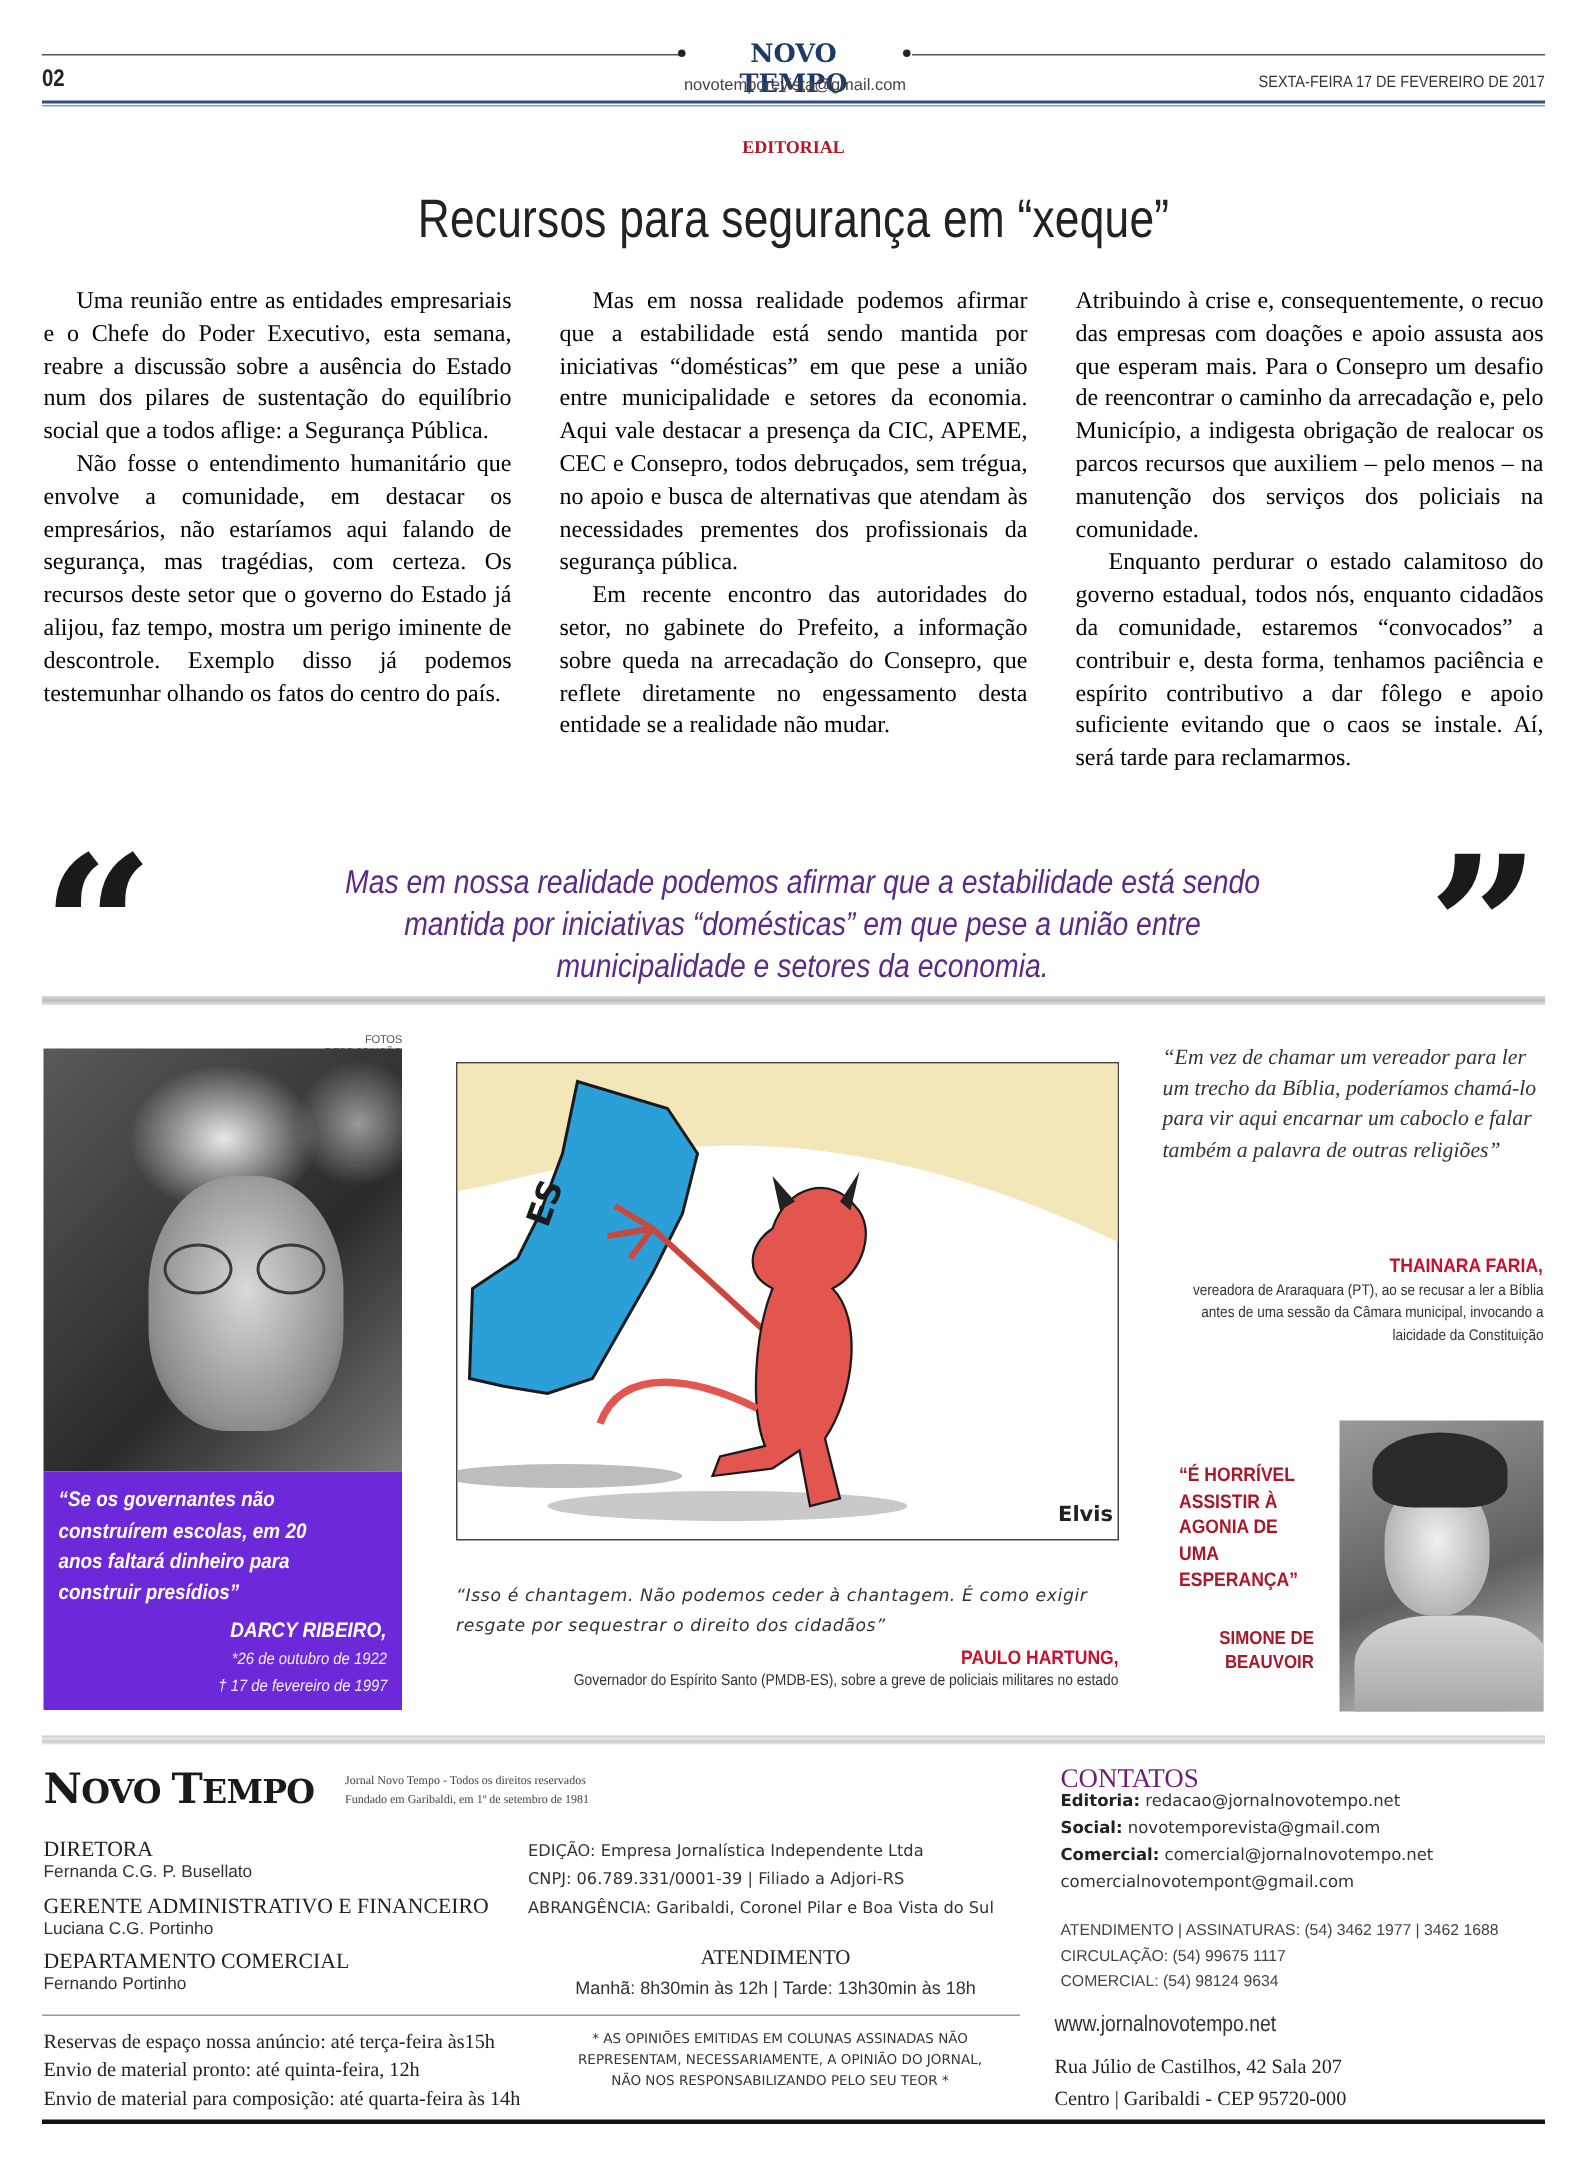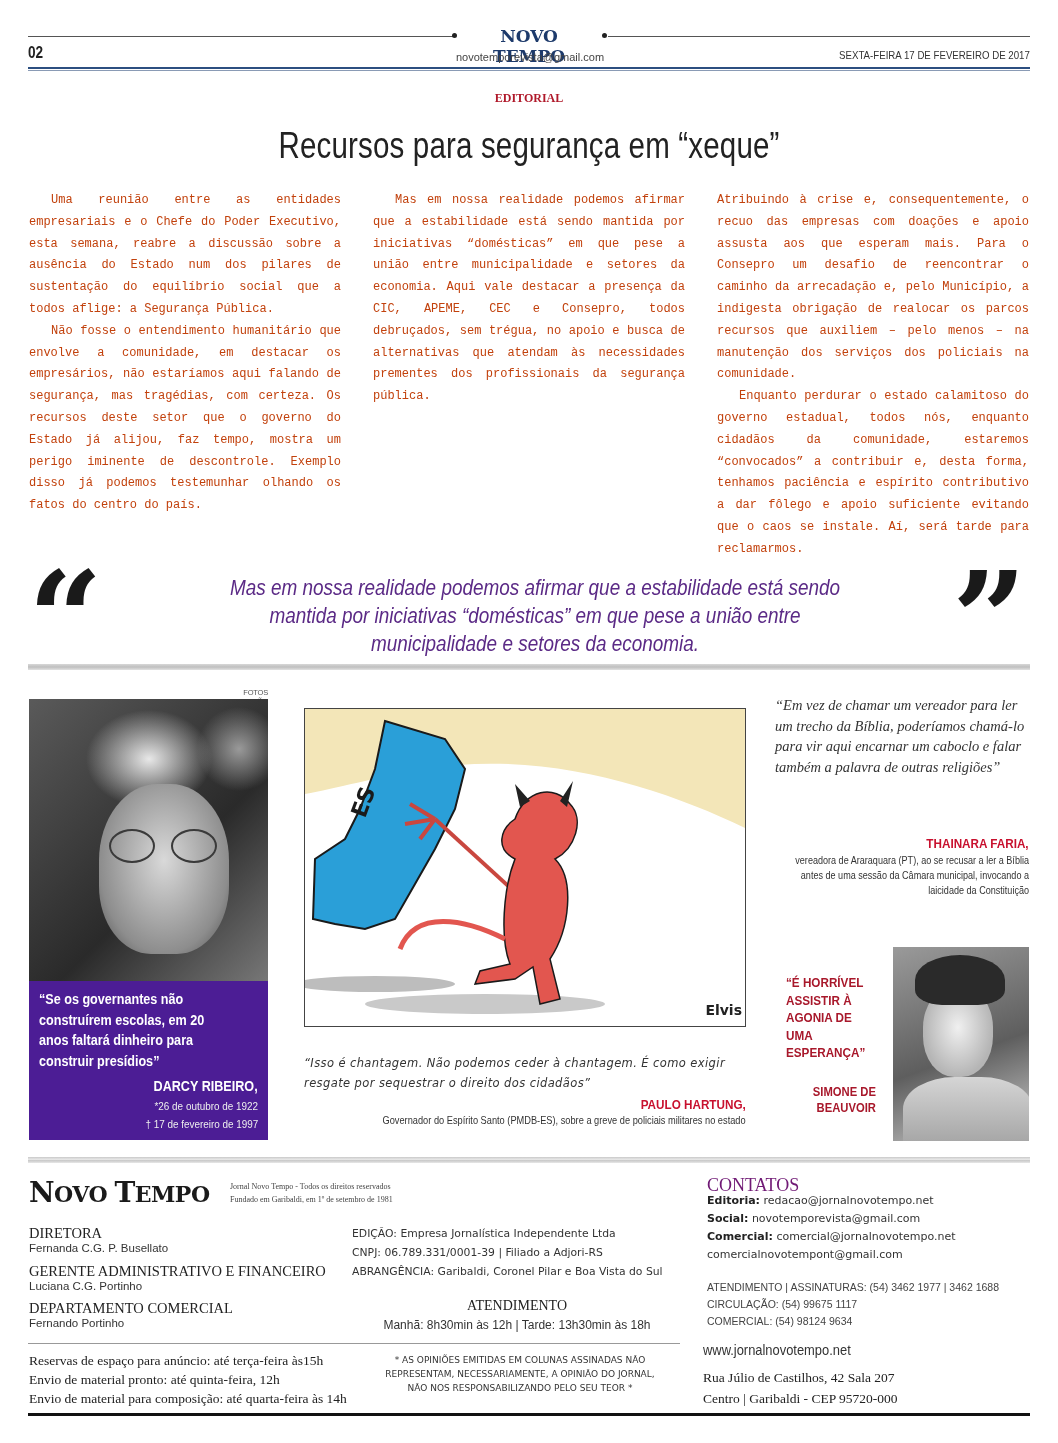--- a/index.html
+++ b/index.html
@@ -13,21 +13,21 @@
   .brand-mail { position: absolute; top: 51px; left: 430px; width: 200px; text-align: center; font-family: "Liberation Sans", sans-serif; font-size: 11px; color: #444; }
   .page-num { position: absolute; top: 44px; left: 28px; font-family: "Liberation Sans", sans-serif; font-weight: bold; font-size: 16px; color: #222; transform: scaleX(0.85); transform-origin: left; }
   .page-date { position: absolute; top: 49px; right: 28px; font-family: "Liberation Sans", sans-serif; font-size: 11px; color: #333; transform: scaleX(0.88); transform-origin: right; }
   .hdr-rule1 { position: absolute; left: 28px; right: 28px; top: 67px; height: 2px; background: #2c4f80; }
   .hdr-rule2 { position: absolute; left: 28px; right: 28px; top: 70px; height: 1px; background: #8a9bb5; }
 
   .section-label { position: absolute; top: 91px; left: 0; width: 1058px; text-align: center; font-family: "Liberation Serif", serif; font-weight: bold; font-size: 12px; color: #b0192a; }
   .headline { position: absolute; top: 125px; left: 0; width: 1058px; text-align: center; font-family: "Liberation Sans", sans-serif; font-size: 36px; color: #222; transform: scaleX(0.82); transform-origin: center; letter-spacing: 0.2px; }
 
   
-  .col { position: absolute; top: 190px; width: 312px; font-family: Liberation Mono, monospace; font-size: 12px; line-height: 21.8px; color: #c2410c; text-align: justify; }
+  .col { position: absolute; top: 190px; width: 312px; font-family: Liberation Serif, serif; font-size: 16px; line-height: 21.8px; color: #000000; text-align: justify; }
   .col p { text-indent: 22px; }
   .col p.noindent { text-indent: 0; }
 
   
   .pq-open, .pq-close { position: absolute; font-family: "DejaVu Serif", serif; font-weight: bold; font-size: 130px; color: #1a1a1a; line-height: 1; }
   .pq-open { left: 28px; top: 554px; }
   .pq-close { left: 952px; top: 554px; }
   .pq-text { position: absolute; left: 150px; width: 770px; top: 574px; text-align: center; font-family: "Liberation Sans", sans-serif; font-style: italic; font-size: 22px; line-height: 28px; color: #5b2a86; transform: scaleX(0.86); transform-origin: center; }
 
   .gray-band { position: absolute; left: 28px; right: 28px; top: 664px; height: 6px; background: linear-gradient(#d8d8d8, #bfbfbf 50%, #e2e2e2); }
@@ -35,21 +35,21 @@
   
   .photo-credit { position: absolute; left: 190px; top: 688px; width: 78px; text-align: right; font-family: "Liberation Sans", sans-serif; font-size: 7.5px; color: #555; letter-spacing: -0.2px; }
   .darcy-photo { position: absolute; left: 29px; top: 699px; width: 239px; height: 282px; background:
       radial-gradient(ellipse 70px 80px at 140px 180px, #c8c8c8, transparent 70%),
       radial-gradient(ellipse 90px 70px at 120px 60px, #e8e8e8, transparent 70%),
       radial-gradient(ellipse 60px 60px at 210px 50px, #9a9a9a, transparent 70%),
       linear-gradient(135deg, #5a5a5a, #2a2a2a 60%, #777); }
   .darcy-face { position: absolute; left: 70px; top: 85px; width: 130px; height: 170px; border-radius: 45% 45% 40% 40%; background: radial-gradient(ellipse at 50% 45%, #d9d9d9, #8d8d8d 70%, #4a4a4a); }
   .darcy-glasses { position: absolute; left: 80px; top: 130px; width: 112px; height: 34px; }
   .darcy-glasses span { position: absolute; top: 0; width: 46px; height: 34px; border: 2px solid #3a3a3a; border-radius: 50%; }
-  .darcy-box { position: absolute; left: 29px; top: 981px; width: 239px; height: 159px; background: #4c1d95; }
+  .darcy-box { position: absolute; left: 29px; top: 981px; width: 239px; height: 159px; background: #6d28d9; font-style: italic; }
   .darcy-quote { position: absolute; left: 10px; top: 8px; width: 220px; font-family: "Liberation Sans", sans-serif; font-weight: bold; font-size: 14px; line-height: 20.5px; color: #fff; transform: scaleX(0.9); transform-origin: left; }
   .darcy-name { position: absolute; right: 10px; top: 97px; font-family: "Liberation Sans", sans-serif; font-weight: bold; font-size: 14px; color: #fff; transform: scaleX(0.9); transform-origin: right; }
   .darcy-born, .darcy-died { position: absolute; right: 10px; font-family: "Liberation Sans", sans-serif; font-size: 11px; color: #eee; transform: scaleX(0.9); transform-origin: right; }
   .darcy-born { top: 119px; }
   .darcy-died { top: 137px; }
 
   
   .cartoon { position: absolute; left: 304px; top: 708px; width: 442px; height: 319px; border: 1.5px solid #444; overflow: hidden; background: #fff; }
   .cartoon svg { position: absolute; left: 0; top: 0; }
   .cartoon-sig { position: absolute; right: 3px; bottom: 8px; font-family: "DejaVu Sans", sans-serif; font-weight: bold; font-size: 14px; color: #222; }
@@ -108,20 +108,21 @@
 
 <div class="section-label">EDITORIAL</div>
 <div class="headline">Recursos para segurança em “xeque”</div>
 
 <div class="col" style="left:29px;">
   <p>Uma reunião entre as entidades empresariais e o Chefe do Poder Executivo, esta semana, reabre a discussão sobre a ausência do Estado num dos pilares de sustentação do equilíbrio social que a todos aflige: a Segurança Pública.</p>
   <p>Não fosse o entendimento humanitário que envolve a comunidade, em destacar os empresários, não estaríamos aqui falando de segurança, mas tragédias, com certeza. Os recursos deste setor que o governo do Estado já alijou, faz tempo, mostra um perigo iminente de descontrole. Exemplo disso já podemos testemunhar olhando os fatos do centro do país.</p>
 </div>
 <div class="col" style="left:373px;">
   <p>Mas em nossa realidade podemos afirmar que a estabilidade está sendo mantida por iniciativas “domésticas” em que pese a união entre municipalidade e setores da economia. Aqui vale destacar a presença da CIC, APEME, CEC e Consepro, todos debruçados, sem trégua, no apoio e busca de alternativas que atendam às necessidades prementes dos profissionais da segurança pública.</p>
+  <p>Em recente encontro das autoridades do setor, no gabinete do Prefeito, a informação sobre queda na arrecadação do Consepro, que reflete diretamente no engessamento desta entidade se a realidade não mudar.</p>
 </div>
 <div class="col" style="left:717px;">
   <p class="noindent">Atribuindo à crise e, consequentemente, o recuo das empresas com doações e apoio assusta aos que esperam mais. Para o Consepro um desafio de reencontrar o caminho da arrecadação e, pelo Município, a indigesta obrigação de realocar os parcos recursos que auxiliem – pelo menos – na manutenção dos serviços dos policiais na comunidade.</p>
   <p>Enquanto perdurar o estado calamitoso do governo estadual, todos nós, enquanto cidadãos da comunidade, estaremos “convocados” a contribuir e, desta forma, tenhamos paciência e espírito contributivo a dar fôlego e apoio suficiente evitando que o caos se instale. Aí, será tarde para reclamarmos.</p>
 </div>
 
 <div class="pq-open">“</div>
 <div class="pq-text">Mas em nossa realidade podemos afirmar que a estabilidade está sendo mantida por iniciativas “domésticas” em que pese a união entre municipalidade e setores da economia.</div>
 <div class="pq-close">”</div>
 <div class="gray-band"></div>
@@ -186,21 +187,21 @@
 <div class="staff-title" style="top:1300px;">DEPARTAMENTO COMERCIAL</div>
 <div class="staff-name" style="top:1317px;">Fernando Portinho</div>
 
 <div class="edit-line" style="top:1227px;">EDIÇÃO: Empresa Jornalística Independente Ltda</div>
 <div class="edit-line" style="top:1246px;">CNPJ: 06.789.331/0001-39 | Filiado a Adjori-RS</div>
 <div class="edit-line" style="top:1265px;">ABRANGÊNCIA: Garibaldi, Coronel Pilar e Boa Vista do Sul</div>
 <div class="atend-title">ATENDIMENTO</div>
 <div class="atend-hours">Manhã: 8h30min às 12h | Tarde: 13h30min às 18h</div>
 <div class="mid-rule"></div>
 
-<div class="deadline" style="top:1353px;">Reservas de espaço para anúncio: até terça-feira às15h</div>
+<div class="deadline" style="top:1353px;">Reservas de espaço nossa anúncio: até terça-feira às15h</div>
 <div class="deadline" style="top:1372px;">Envio de material pronto: até quinta-feira, 12h</div>
 <div class="deadline" style="top:1391px;">Envio de material para composição: até quarta-feira às 14h</div>
 <div class="disclaimer">* AS OPINIÕES EMITIDAS EM COLUNAS ASSINADAS NÃO REPRESENTAM, NECESSARIAMENTE, A OPINIÃO DO JORNAL, NÃO NOS RESPONSABILIZANDO PELO SEU TEOR *</div>
 
 <div class="contacts-title">CONTATOS</div>
 <div class="contact-line" style="top:1194px;"><b>Editoria:</b> <span>redacao@jornalnovotempo.net</span></div>
 <div class="contact-line" style="top:1212px;"><b>Social:</b> <span>novotemporevista@gmail.com</span></div>
 <div class="contact-line" style="top:1230px;"><b>Comercial:</b> <span>comercial@jornalnovotempo.net</span></div>
 <div class="contact-line" style="top:1248px;text-align:right;">comercialnovotempont@gmail.com</div>
 <div class="phone-line" style="top:1281px;">ATENDIMENTO | ASSINATURAS: (54) 3462 1977 | 3462 1688</div>

